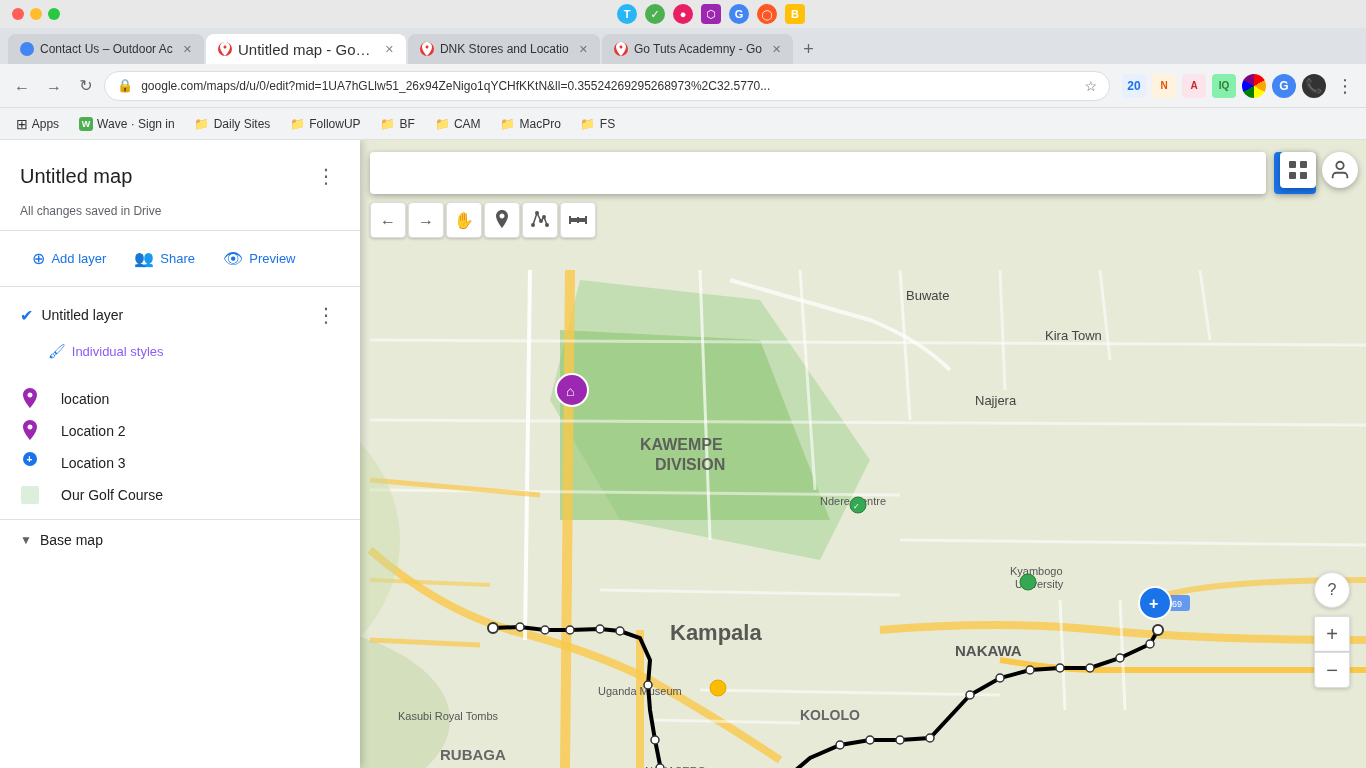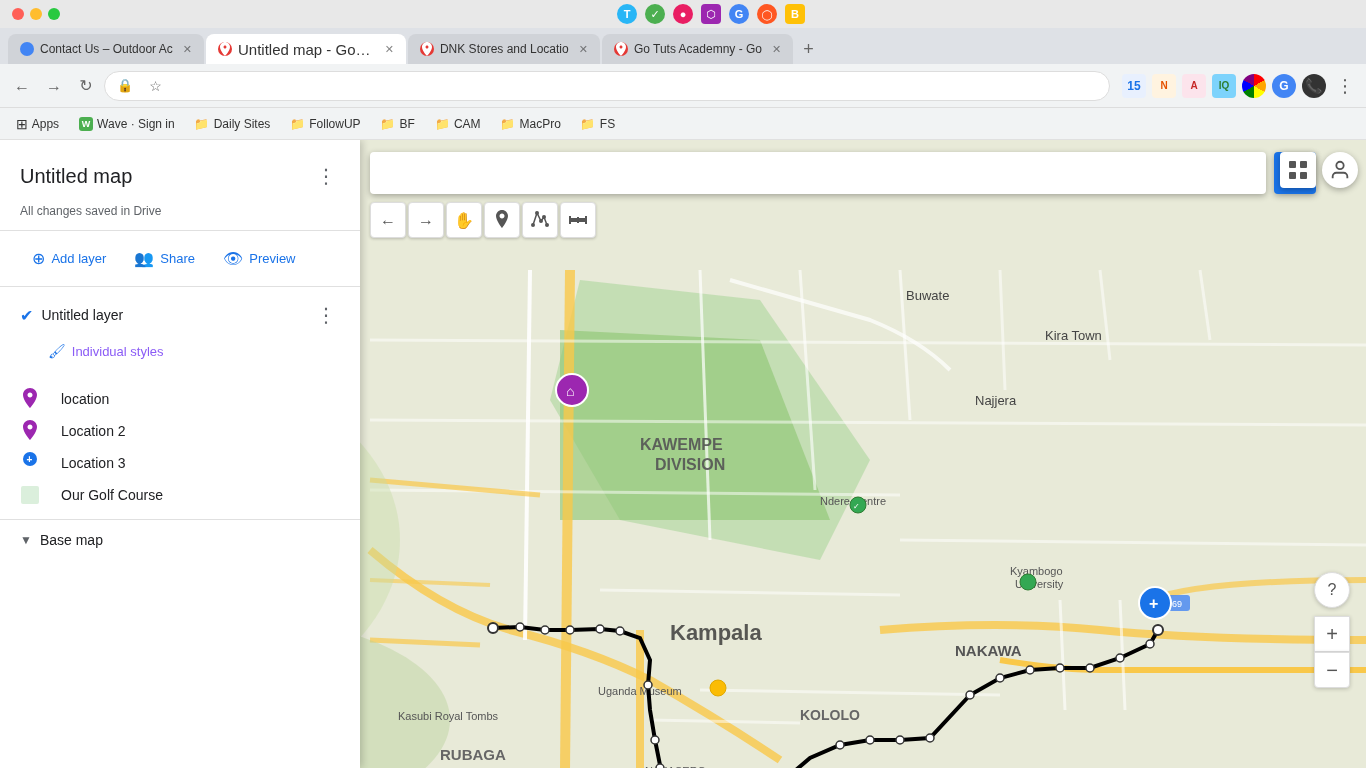--- a/index.html
+++ b/index.html
@@ -423,30 +423,31 @@
   </div>
   <button class="tab-new">+</button>
 </div>
 
 <div class="address-bar">
   <button class="nav-btn">←</button>
   <button class="nav-btn">→</button>
   <button class="nav-btn">↻</button>
   <div class="address-input" style="flex:1;display:flex;align-items:center;padding:0 12px;background:#fff;border:1px solid #ddd;border-radius:20px;height:30px;gap:8px;">
     <span style="font-size:13px;color:#188038;">🔒</span>
+    <span class="address-text" style="font-size:12px;color:#333;flex:1;overflow:hidden;text-overflow:ellipsis;white-space:nowrap;">google.com/maps/d/u/0/edit?mid=1UA7hGLlw51_26x94ZeNigo1qYCHfKKtN&amp;ll=0.35524269295268973%2C32.5770...</span>
     <div class="address-icons">
       <span style="color:#666;font-size:14px;">☆</span>
     </div>
   </div>
 
   <div style="display:flex;align-items:center;gap:6px;margin-left:8px;">
-    <div style="width:24px;height:24px;background:#e8f0fe;border-radius:4px;display:flex;align-items:center;justify-content:center;font-size:12px;font-weight:bold;color:#1a73e8;cursor:pointer;">15</div>
+    <div style="width:24px;height:24px;background:#e8f0fe;border-radius:4px;display:flex;align-items:center;justify-content:center;font-size:12px;font-weight:bold;color:#1a73e8;cursor:pointer;">20</div>
     <div style="width:24px;height:24px;background:#fff3e0;border-radius:4px;display:flex;align-items:center;justify-content:center;font-size:10px;font-weight:bold;color:#e65100;cursor:pointer;">N</div>
     <div style="width:24px;height:24px;background:#fce4ec;border-radius:4px;display:flex;align-items:center;justify-content:center;font-size:10px;font-weight:bold;color:#c62828;cursor:pointer;">A</div>
-    <div style="width:24px;height:24px;background:#7dd3fc;border-radius:4px;display:flex;align-items:center;justify-content:center;font-size:10px;font-weight:bold;color:#2e7d32;cursor:pointer;">IQ</div>
+    <div style="width:24px;height:24px;background:#86efac;border-radius:4px;display:flex;align-items:center;justify-content:center;font-size:10px;font-weight:bold;color:#2e7d32;cursor:pointer;">IQ</div>
     <div style="width:24px;height:24px;border-radius:50%;background:conic-gradient(red 0deg 60deg, orange 60deg 120deg, yellow 120deg 180deg, green 180deg 240deg, blue 240deg 300deg, purple 300deg 360deg);cursor:pointer;"></div>
     <div style="width:24px;height:24px;background:#4285f4;border-radius:50%;display:flex;align-items:center;justify-content:center;color:white;font-size:12px;font-weight:bold;cursor:pointer;">G</div>
     <div style="width:24px;height:24px;background:#333;border-radius:50%;display:flex;align-items:center;justify-content:center;color:white;font-size:14px;cursor:pointer;">📞</div>
     <span style="font-size:18px;color:#555;cursor:pointer;padding:0 4px;">⋮</span>
   </div>
 </div>
 
 <div class="bookmarks-bar">
   <div class="bookmark-item">
     <span style="font-size:14px;">⊞</span>

